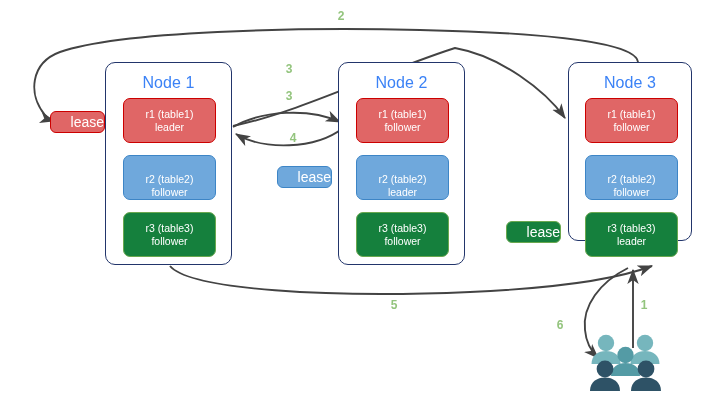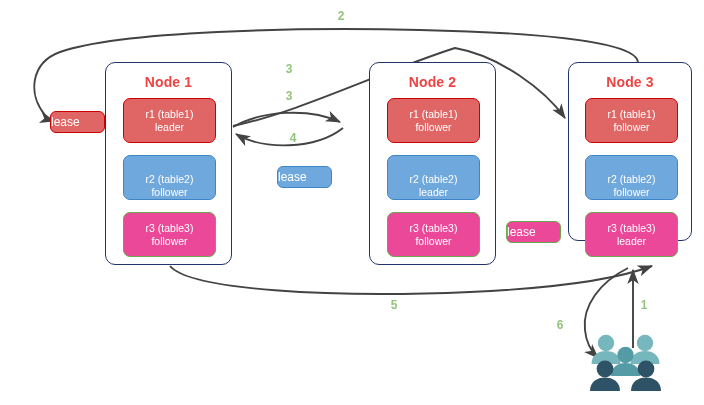--- a/index.html
+++ b/index.html
@@ -29,52 +29,52 @@
     box-sizing: border-box;
     border: 1.6px solid #22356b;
     border-radius: 10px;
     background: #ffffff;
   }
   .node-title {
     position: absolute;
     left: 0;
     right: 0;
     text-align: center;
-    font-size: 14px;
-    font-weight: bold;
-    color: #ef4444;
+    font-size: 16px;
+    font-weight: normal;
+    color: #3b82f6;
     letter-spacing: 0.1px;
   }
   .replica {
     position: absolute;
     box-sizing: border-box;
     border-radius: 7px;
     display: flex;
     flex-direction: column;
     align-items: center;
     justify-content: center;
     font-size: 10.5px;
     line-height: 13px;
     color: #ffffff;
     text-align: center;
     border-width: 1.4px;
     border-style: solid;
   }
   .rep-red { background: #e06666; border-color: #cc0000; }
   .rep-blue { background: #6fa8dc; border-color: #3d85c6; justify-content: flex-end; }
-  .rep-green { background: #ec4899; border-color: #6aa84f; }
+  .rep-green { background: #15803d; border-color: #6aa84f; }
 
   .lease {
     position: absolute;
     box-sizing: border-box;
     border-radius: 6px;
     display: flex;
     align-items: center;
-    justify-content: flex-start;
-    font-size: 12px;
+    justify-content: flex-end;
+    font-size: 14px;
     color: #ffffff;
     border-width: 1.4px;
     border-style: solid;
   }
   .step-label {
     position: absolute;
     font-size: 12px;
     font-weight: bold;
     color: #93c47d;
     text-align: center;
@@ -122,21 +122,21 @@
     <div class="replica rep-blue" style="left:17px; top:92px; width:93px; height:45px;">
       <span>r2 (table2)</span>
       <span>follower</span>
     </div>
     <div class="replica rep-green" style="left:17px; top:149px; width:93px; height:45px;">
       <span>r3 (table3)</span>
       <span>follower</span>
     </div>
   </div>
 
-  <div class="node-box" style="left:338px; top:62px; width:127px; height:203px;margin-left:31px;">
+  <div class="node-box" style="left:338px; top:62px; width:127px; height:203px;">
     <div class="node-title" style="top:11px;">Node 2</div>
 
     <div class="replica rep-red" style="left:17px; top:35px; width:93px; height:45px;">
       <span>r1 (table1)</span>
       <span>follower</span>
     </div>
     <div class="replica rep-blue" style="left:17px; top:92px; width:93px; height:45px;">
       <span>r2 (table2)</span>
       <span>leader</span>
     </div>

